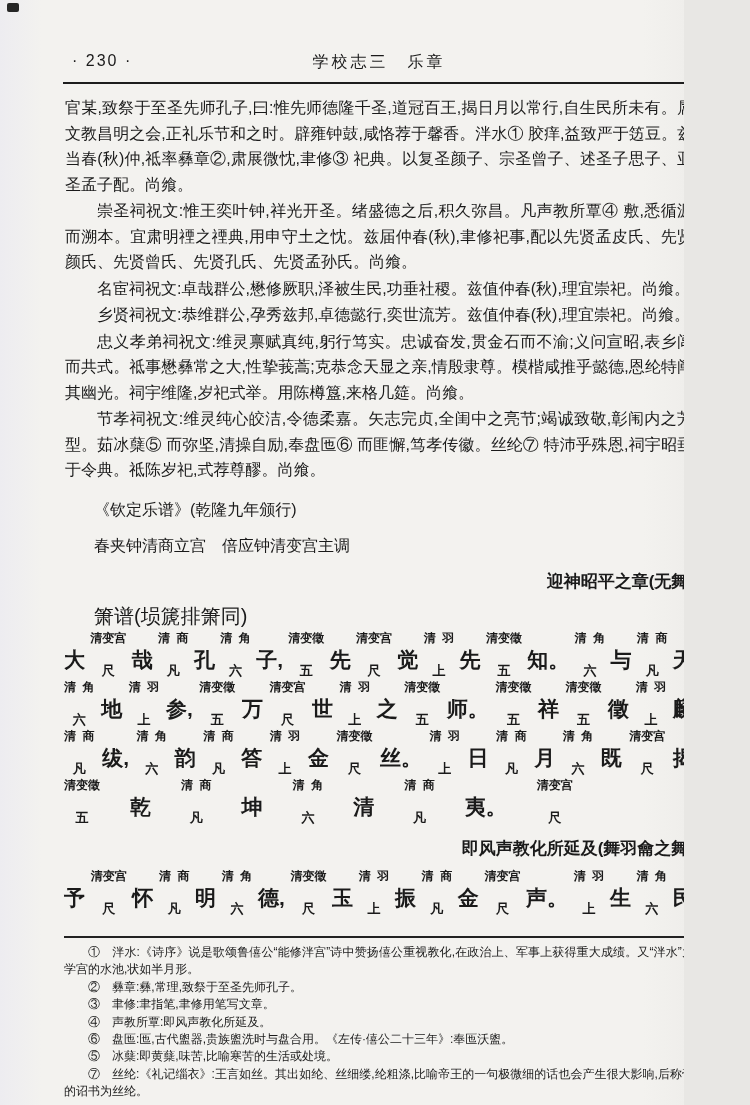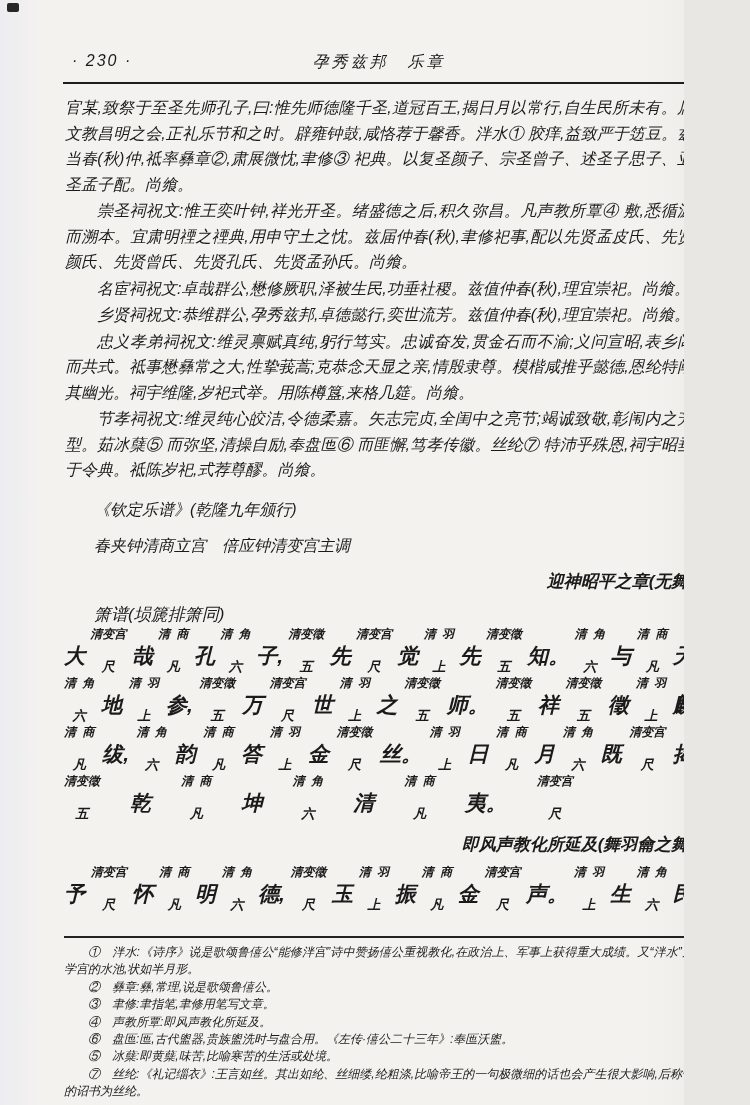--- a/index.html
+++ b/index.html
@@ -1,52 +1,52 @@
 <!DOCTYPE html>
 <html><head>
 <meta charset="utf-8">
 <style>
   html,body{margin:0;padding:0;}
   body{width:750px;height:1105px;background:#e8e7e4;font-family:"Liberation Sans",sans-serif;}
   .page{position:relative;width:684px;height:1105px;background:#f2f1ee;overflow:hidden;color:#1a1a1a;
-        background-image:linear-gradient(90deg,#edecf0 0%,#f3f2ef 6%,#f3f2ef 94%,#efeeeb 100%);font-style:italic;}
+        background-image:linear-gradient(90deg,#edecf0 0%,#f3f2ef 6%,#f3f2ef 94%,#efeeeb 100%);}
   .corner-speck{position:absolute;top:3px;left:7px;width:12px;height:9px;background:#262626;border-radius:2px;}
   .running-head{position:absolute;top:52px;left:64px;width:630px;height:24px;font-size:16px;}
   .page-num{position:absolute;left:8px;top:0;letter-spacing:2px;}
   .head-title{position:absolute;left:0;right:0;top:0;text-align:center;letter-spacing:3px;}
   .head-rule{position:absolute;top:82px;left:63px;width:632px;height:2px;background:#1d1d1d;}
   .body-text{position:absolute;top:94px;left:64px;width:630px;font-size:16px;line-height:25.5px;
              text-align:justify;text-justify:inter-ideograph;}
   .para{margin:1px;}
   .para.ind{text-indent:2em;}
   .music{position:absolute;top:486px;left:64px;width:630px;}
   .sec-title{text-align:center;font-size:25px;font-weight:700;letter-spacing:18px;text-indent:18px;margin:0 0 18px 0;}
   .src-line,.mode-line{font-size:16px;margin:12px 0 10px 0;padding-left:30px;line-height:24px;white-space:pre-wrap;}
   .chapter-title{text-align:right;font-weight:700;font-size:17px;margin:12px 0 10px 0;}
-  .score-subtitle{font-size:17px;padding-left:30px;margin:0 0 2px 0;}
+  .score-subtitle{font-size:20px;padding-left:30px;margin:0 0 2px 0;}
   .score-line{display:flex;justify-content:space-between;align-items:stretch;height:46px;margin-bottom:3px;}
   .score-line.short{justify-content:flex-start;}
   .score-line.short > *{margin-right:30px;}
   .lyr{align-self:center;font-size:21px;font-weight:700;white-space:nowrap;transform:translateY(5px);}
   .nt{display:flex;flex-direction:column;justify-content:space-between;text-align:center;}
   .nt .tone{font-size:12px;font-weight:700;white-space:nowrap;line-height:13px;}
   .nt .g{font-size:13px;font-weight:700;line-height:14px;}
   .footnotes{position:absolute;top:936px;left:64px;width:630px;border-top:2px solid #222;padding-top:6px;
              font-size:12px;line-height:17.4px;text-align:justify;}
   .footnotes p{margin:0;text-indent:2em;}
 </style>
 </head>
 <body>
 
 <div class="page">
   <div class="corner-speck"></div>
 
   <div class="running-head">
     <span class="page-num">· 230 ·</span>
-    <span class="head-title">孕秀兹邦　乐章</span>
+    <span class="head-title">学校志三　乐章</span>
   </div>
   <div class="head-rule"></div>
 
   <div class="body-text">
       <p class="para">官某,致祭于至圣先师孔子,曰:惟先师德隆千圣,道冠百王,揭日月以常行,自生民所未有。属文教昌明之会,正礼乐节和之时。辟雍钟鼓,咸恪荐于馨香。泮水① 胶痒,益致严于笾豆。兹当春(秋)仲,祗率彝章②,肃展微忱,聿修③ 祀典。以复圣颜子、宗圣曾子、述圣子思子、亚圣孟子配。尚飨。</p>
       <p class="para ind">崇圣祠祝文:惟王奕叶钟,祥光开圣。绪盛德之后,积久弥昌。凡声教所覃④ 敷,悉循源而溯本。宜肃明禋之禋典,用申守土之忱。兹届仲春(秋),聿修祀事,配以先贤孟皮氏、先贤颜氏、先贤曾氏、先贤孔氏、先贤孟孙氏。尚飨。</p>
       <p class="para ind">名宦祠祝文:卓哉群公,懋修厥职,泽被生民,功垂社稷。兹值仲春(秋),理宜崇祀。尚飨。</p>
       <p class="para ind">乡贤祠祝文:恭维群公,孕秀兹邦,卓德懿行,奕世流芳。兹值仲春(秋),理宜崇祀。尚飨。</p>
       <p class="para ind">忠义孝弟祠祝文:维灵禀赋真纯,躬行笃实。忠诚奋发,贯金石而不渝;义问宣昭,表乡闾而共式。祗事懋彝常之大,性挚莪蒿;克恭念天显之亲,情殷隶尊。模楷咸推乎懿德,恩纶特阐其幽光。祠宇维隆,岁祀式举。用陈樽簋,来格几筵。尚飨。</p>
       <p class="para ind">节孝祠祝文:维灵纯心皎洁,令德柔嘉。矢志完贞,全闺中之亮节;竭诚致敬,彰闱内之芳型。茹冰蘖⑤ 而弥坚,清操自励,奉盘匜⑥ 而匪懈,笃孝传徽。丝纶⑦ 特沛乎殊恩,祠宇昭垂于令典。祗陈岁祀,式荐尊醪。尚飨。</p>
@@ -273,20 +273,20 @@
             <span class="tone" style="letter-spacing: 0.55em; margin-right: -0.55em;">清角</span>
             <span class="g">六</span>
           </div>
           <div class="lyr">民</div>
         </div>
       </div>
   </div>
 
   <div class="footnotes">
       <p>①　泮水:《诗序》说是歌颂鲁僖公“能修泮宫”诗中赞扬僖公重视教化,在政治上、军事上获得重大成绩。又“泮水”为学宫的水池,状如半月形。</p>
-      <p>②　彝章:彝,常理,说是歌颂鲁僖公。</p>
+      <p>②　彝章:彝,常理,致祭于至圣先师孔子。</p>
       <p>③　聿修:聿指笔,聿修用笔写文章。</p>
       <p>④　声教所覃:即风声教化所延及。</p>
       <p>⑥　盘匜:匜,古代盥器,贵族盥洗时与盘合用。《左传·僖公二十三年》:奉匜沃盥。</p>
       <p>⑤　冰蘖:即黄蘖,味苦,比喻寒苦的生活或处境。</p>
       <p>⑦　丝纶:《礼记缁衣》:王言如丝。其出如纶、丝细缕,纶粗涤,比喻帝王的一句极微细的话也会产生很大影响,后称帝的诏书为丝纶。</p>
     </div>
 </div>
 
 </body></html>

